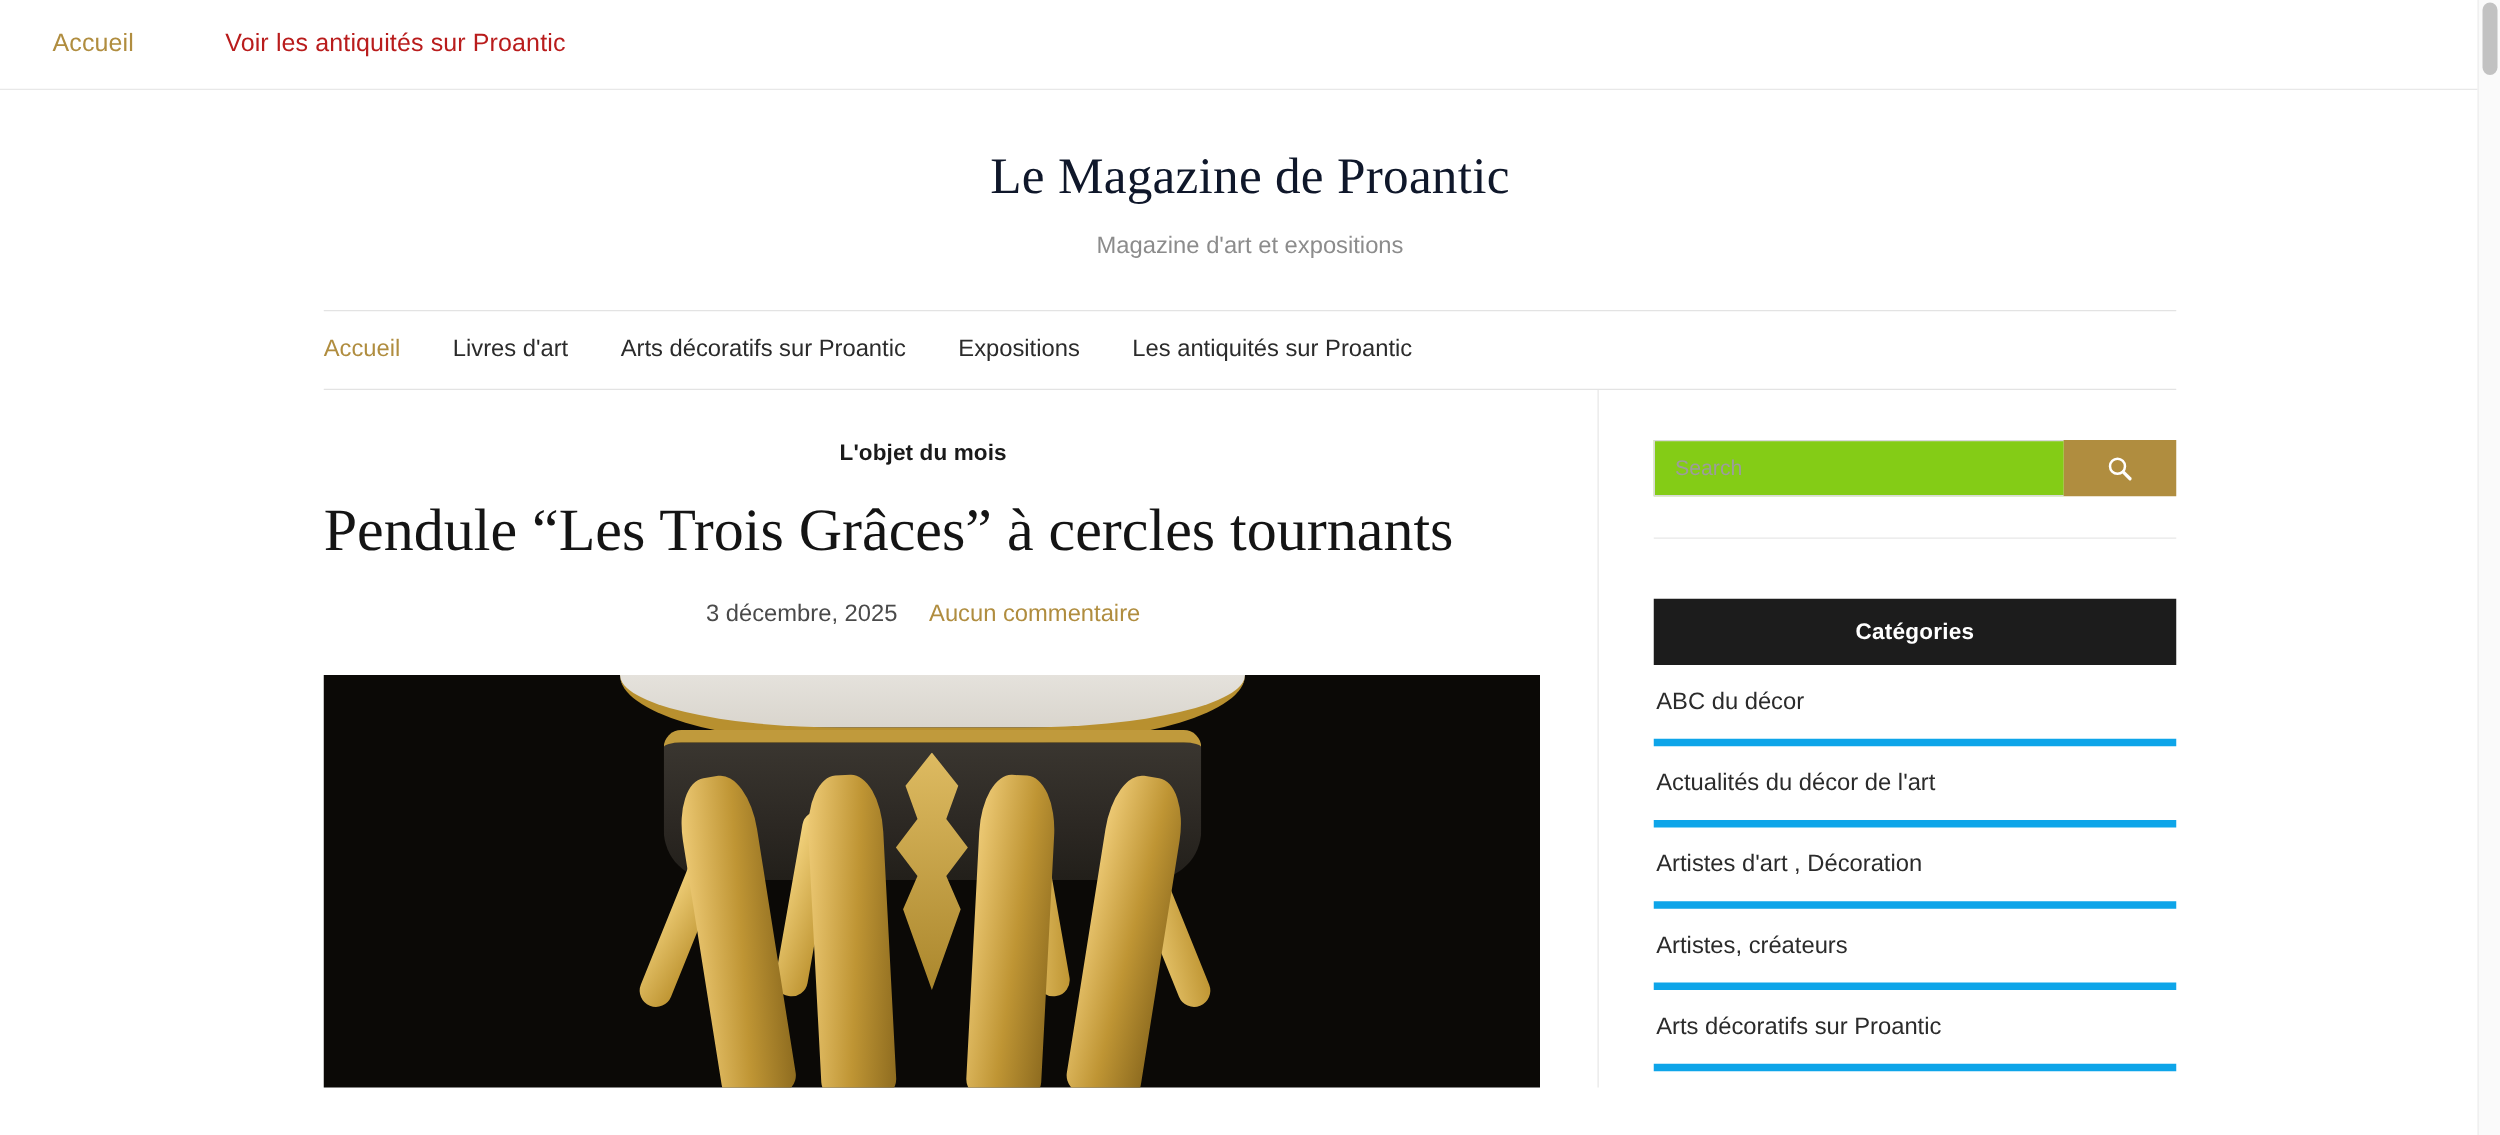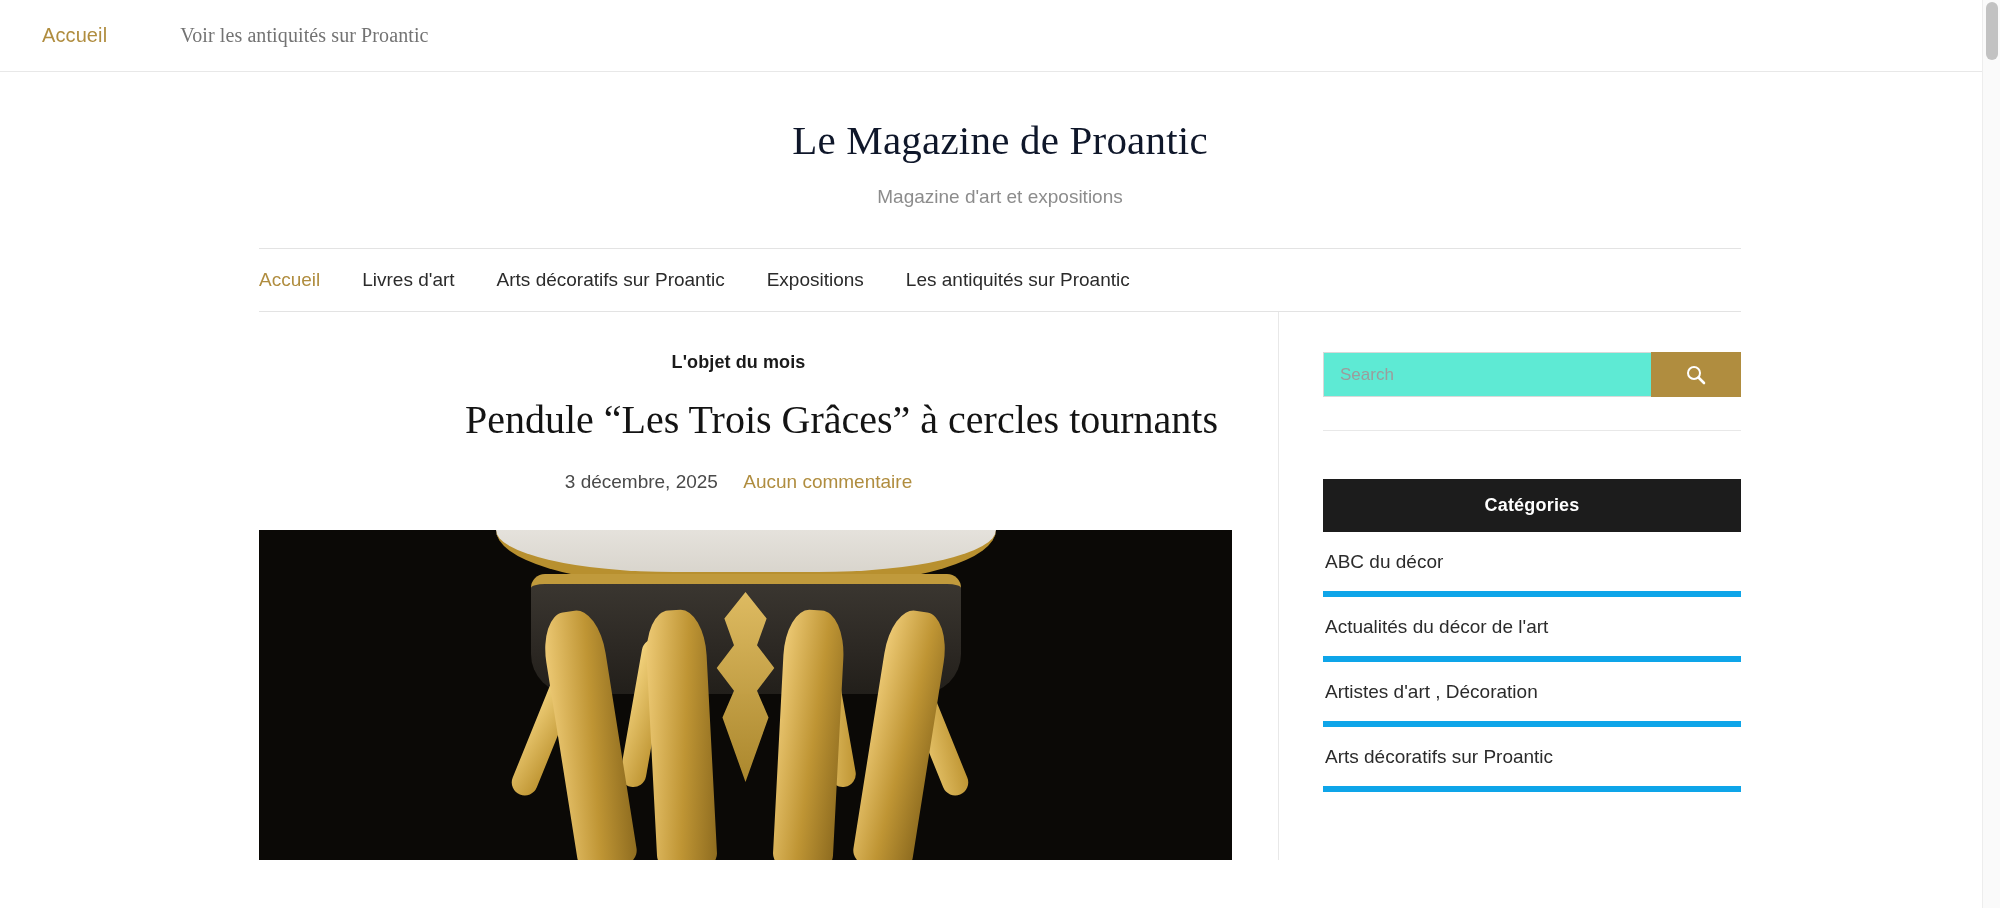--- a/index.html
+++ b/index.html
@@ -30,21 +30,21 @@
     align-items: center;
     padding-left: 42px;
     gap: 73px;
   }
   .topbar-link {
     font-size: 20px;
     color: #b08d3f;
     text-decoration: none;
     letter-spacing: 0.1px;
   }
-  .topbar-link.dark { color: #737373; font-family: Liberation Serif, serif; }
+  .topbar-link.dark { color: #b91c1c; }
 
   
   .site-header {
     width: 100%;
     padding-top: 44px;
     text-align: center;
   }
   .site-title {
     font-family: "Liberation Serif", serif;
     font-size: 41px;
@@ -106,23 +106,23 @@
   
   .article-cat {
     text-align: center;
     font-size: 18px;
     font-weight: bold;
     color: #1a1a1a;
     margin: 0;
     letter-spacing: 0.1px;
   }
   .article-title {
-    text-align: right;
+    text-align: left;
     font-family: "Liberation Serif", serif;
-    font-size: 40px;
+    font-size: 48px;
     font-weight: 400;
     color: #141414;
     margin: 22px 0 0 0;
     line-height: 1.25;
   }
   .article-meta {
     text-align: center;
     margin: 26px 0 0 0;
     font-size: 19px;
     color: #4a4a4a;
@@ -206,21 +206,21 @@
   .search-row {
     display: flex;
     width: 418px;
     height: 45px;
     margin-bottom: 33px;
   }
   .search-input {
     flex: 1;
     border: 1px solid #d9d9d9;
     border-right: none;
-    background: #5eead4;
+    background: #84cc16;
     padding: 0 16px;
     font-size: 17px;
     color: #2b2b2b;
     outline: none;
   }
   .search-input::placeholder { color: #9c9c9c; }
   .search-btn {
     width: 90px;
     background: #b08d3f;
     border: none;
@@ -351,20 +351,21 @@
       </div>
 
       <div class="widget-sep"></div>
 
       <div class="widget-title">Catégories</div>
 
       <ul class="cat-list">
         <li class="cat-item"><a class="cat-link" href="#">ABC du décor</a></li>
         <li class="cat-item"><a class="cat-link" href="#">Actualités du décor de l'art</a></li>
         <li class="cat-item"><a class="cat-link" href="#">Artistes d'art , Décoration</a></li>
+        <li class="cat-item"><a class="cat-link" href="#">Artistes, créateurs</a></li>
         <li class="cat-item"><a class="cat-link" href="#">Arts décoratifs sur Proantic</a></li>
       </ul>
 
     </div>
   </div>
 
   <div class="scrollbar">
     <div class="scrollbar-thumb"></div>
   </div>
 

